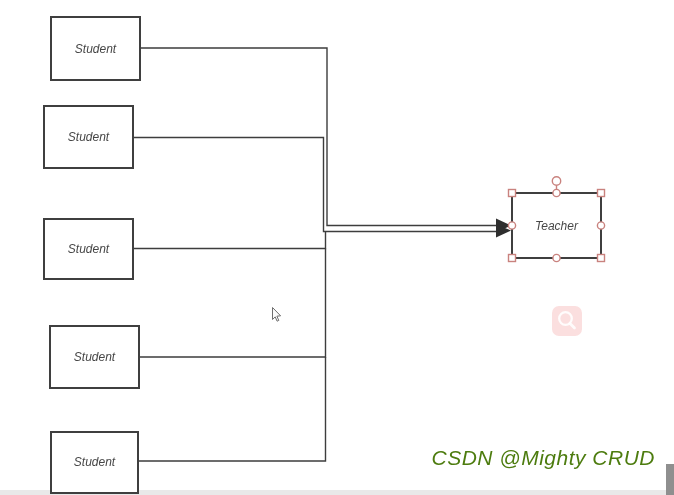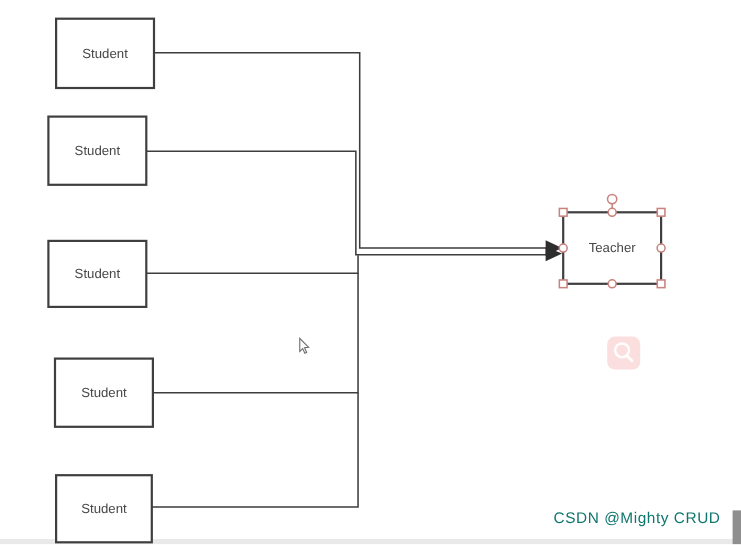--- a/index.html
+++ b/index.html
@@ -1,37 +1,37 @@
 <!DOCTYPE html>
 <html><head>
 <meta charset="utf-8">
 <style>
   html,body{margin:0;padding:0;background:#fff;}
   #stage{
     position:relative;width:674px;height:495px;overflow:hidden;
-    background:#ffffff;font-family:"Liberation Sans",sans-serif;
+    background:#ffffff;font-family:"Liberation Sans",sans-serif;font-style:italic;
   }
   #diagram-svg{position:absolute;left:0;top:0;z-index:2;}
   .node-rect{fill:#ffffff;stroke:#3f3f3f;stroke-width:2;}
   .node-label{fill:#474747;font-size:12px;font-family:"Liberation Sans",sans-serif;}
   .edge{fill:none;stroke:#3d3d3d;stroke-width:1.4;}
   .arrowhead{fill:#2e2e2e;stroke:none;}
   .handle{fill:#ffffff;stroke:#c9827e;stroke-width:1.4;}
   .handle-line{stroke:#c9827e;stroke-width:1.4;}
   #bottom-bar{
     position:absolute;left:0;top:490px;width:674px;height:5px;
     background:#e9e9e9;z-index:1;
   }
   #scrollbar-thumb{
     position:absolute;left:666px;top:464px;width:8px;height:31px;
     background:#8f8f8f;z-index:4;
   }
   #watermark-text{
-    position:absolute;right:19px;top:462px;z-index:3;
-    color:#0f766e;font-size:14px;letter-spacing:0.5px;white-space:nowrap;
+    position:absolute;right:19px;top:446px;z-index:3;
+    color:#4d7c0f;font-size:21px;letter-spacing:0.5px;white-space:nowrap;
   }
   #search-watermark{
     position:absolute;left:552px;top:306px;width:30px;height:30px;
     border-radius:7px;background:#fbdfdf;z-index:3;
     display:flex;align-items:center;justify-content:center;
   }
 </style>
 </head>
 <body>
 

